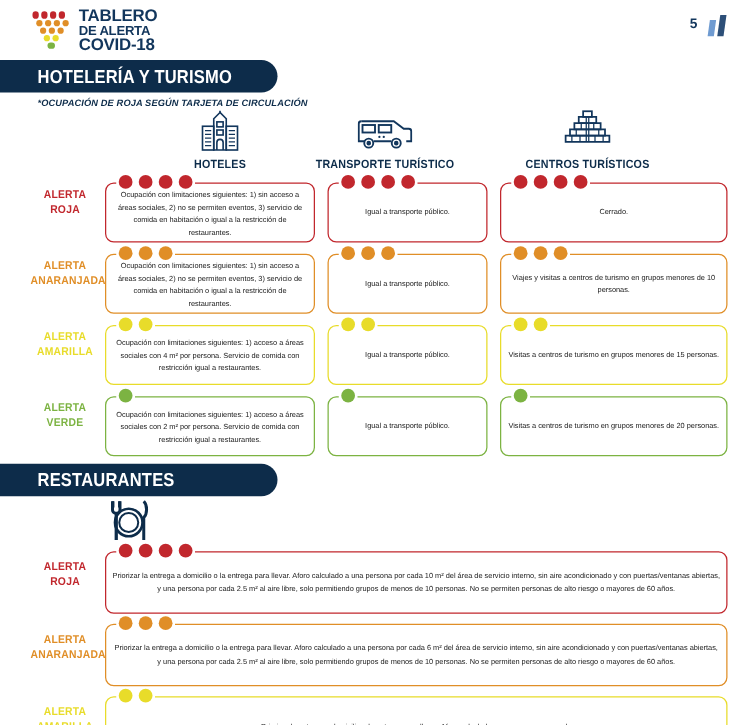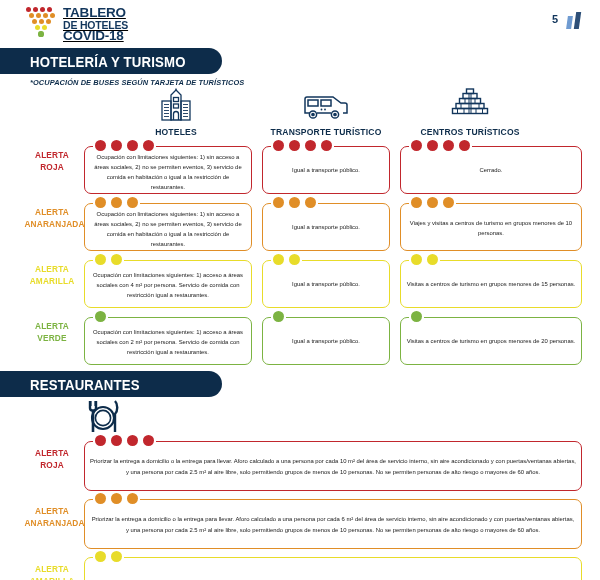--- a/index.html
+++ b/index.html
@@ -14,22 +14,21 @@
     font-family: "Liberation Sans", sans-serif;
     position: relative;
   }
 
   
   .logo-wrap {
     position: absolute;
     left: 26px;
     top: 7px;
     display: flex;
-    align-items: flex-start;
-    text-decoration: underline;
+    align-items: center;
   }
   .logo-dots {
     width: 34px;
     height: 31px;
     position: relative;
     margin-right: 3px;
   }
   .logo-dots i {
     position: absolute;
     width: 5.2px;
@@ -122,21 +121,21 @@
   }
   .col-head .col-title {
     margin-top: 4px;
     font-size: 9.5px;
     font-weight: bold;
     color: #0d2c4a;
     letter-spacing: 0.2px;
     transform: scaleX(0.9);
   }
   #col-hoteles     { left: 96px;  top: 88px; }
-  #col-transporte  { left: 246px; top: 88px; }
+  #col-transporte  { left: 228px; top: 88px; }
   #col-centros     { left: 390px; top: 88px; }
 
   
   .alert-row { position: absolute; left: 0; width: 600px; }
   .alert-name {
     position: absolute;
     left: 22px;
     width: 60px;
     text-align: center;
     font-size: 9px;
@@ -199,35 +198,35 @@
       <i style="background: rgb(224, 142, 39); left: 24.1px; top: 6.1px;"></i>
       <i style="background: rgb(224, 142, 39); left: 6.2px; top: 12.2px;"></i>
       <i style="background: rgb(224, 142, 39); left: 13.2px; top: 12.2px;"></i>
       <i style="background: rgb(224, 142, 39); left: 20.2px; top: 12.2px;"></i>
       <i style="background: rgb(232, 220, 42); left: 9.3px; top: 18.3px;"></i>
       <i style="background: rgb(232, 220, 42); left: 16.3px; top: 18.3px;"></i>
       <i style="background: rgb(124, 179, 66); left: 12.4px; top: 24.4px;"></i>
     </div>
   <div class="logo-text">
     <div class="logo-l1">TABLERO</div>
-    <div class="logo-l2">DE HOTELES</div>
+    <div class="logo-l2">DE ALERTA</div>
     <div class="logo-l3">COVID-18</div>
   </div>
 </div>
 
 <div class="pagenum">5</div>
 <div class="corner-mark">
   <span class="cm1"></span>
     <span class="cm2"></span>
 </div>
 
 <div class="banner" id="banner-hoteleria">
   <div class="banner-label">HOTELERÍA Y TURISMO</div>
 </div>
-<div class="subnote">*OCUPACIÓN DE BUSES SEGÚN TARJETA DE TURÍSTICOS</div>
+<div class="subnote">*OCUPACIÓN DE ROJA SEGÚN TARJETA DE CIRCULACIÓN</div>
 
 <div class="col-head" id="col-hoteles">
   <div class="col-icon">
     <svg width="34" height="34" viewBox="0 0 34 34" fill="none" stroke="#12365c" stroke-width="1.3">
       <path d="M17 2 L12 7 L12 32 L22 32 L22 7 Z"></path>
       <rect x="3" y="13" width="9" height="19"></rect>
       <rect x="22" y="13" width="9" height="19"></rect>
       <rect x="14.5" y="9.5" width="5" height="4"></rect>
       <rect x="14.5" y="16" width="5" height="4"></rect>
       <path d="M14.5 32 v-6 a2.5 2.5 0 0 1 5 0 v6"></path>

